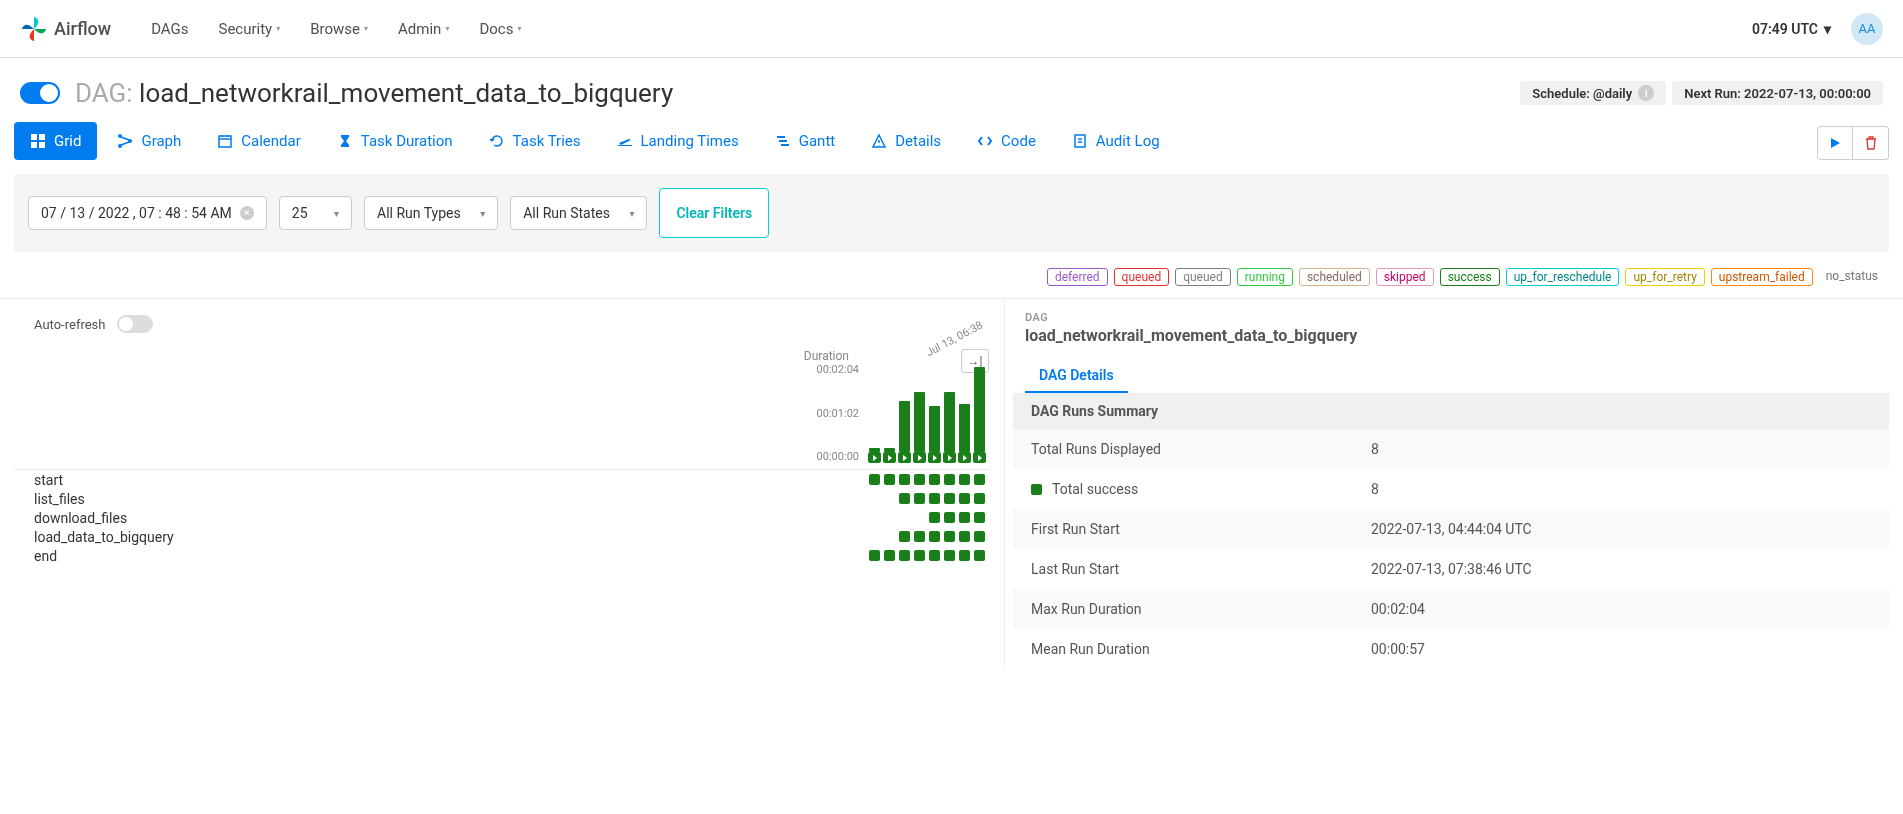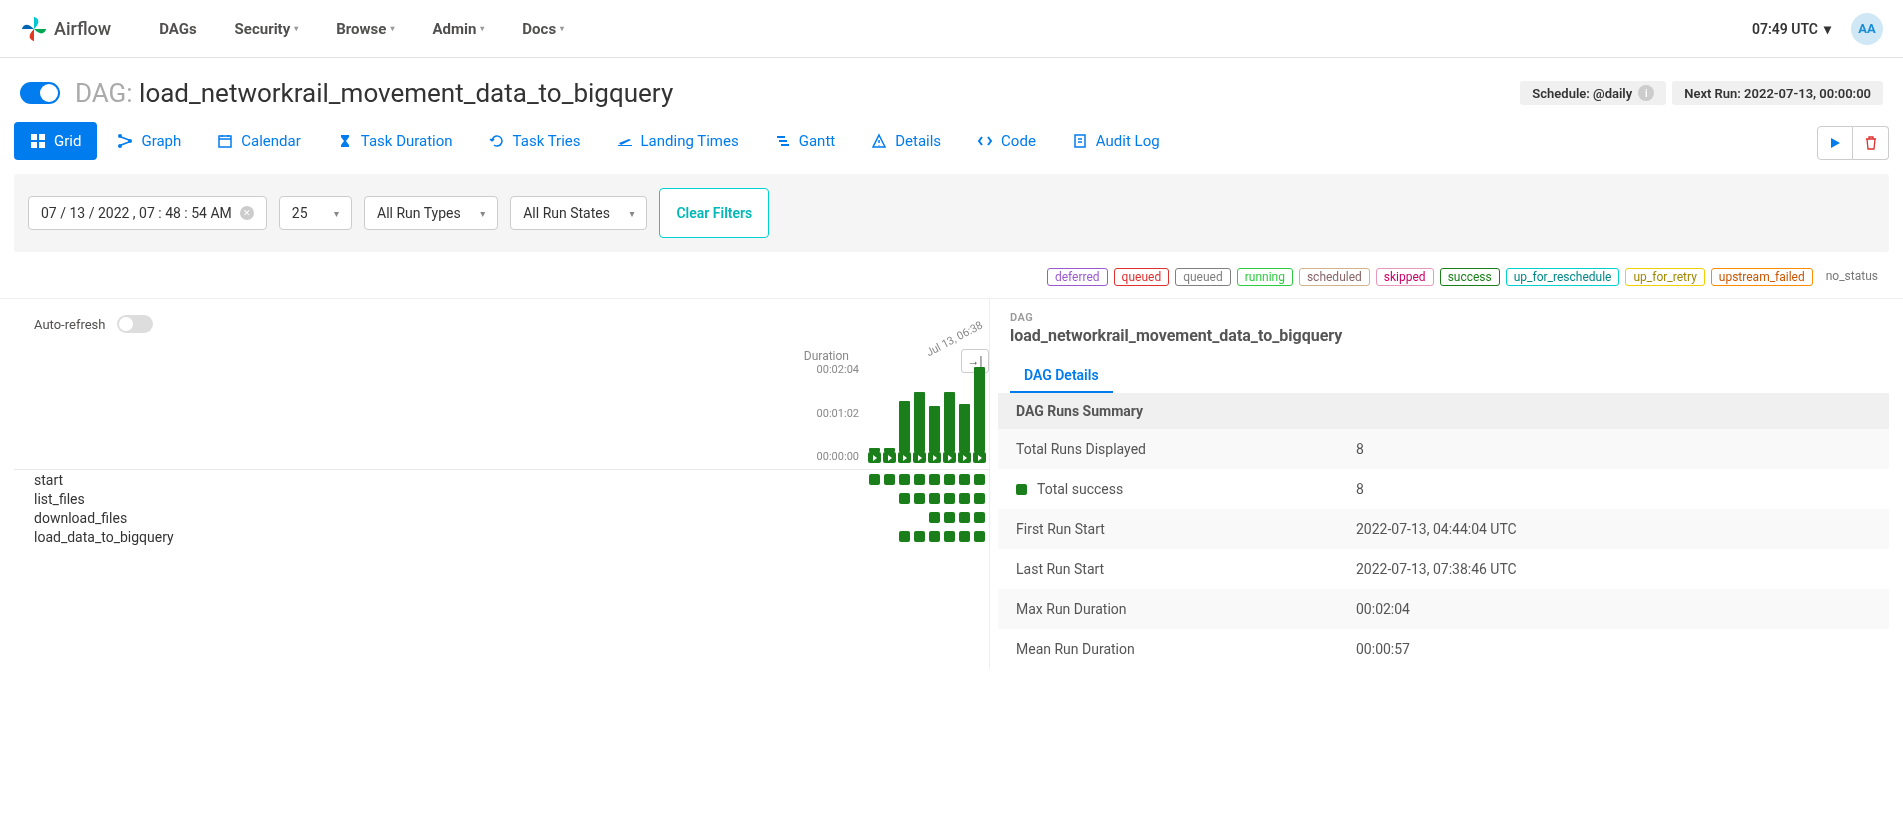--- a/index.html
+++ b/index.html
@@ -2,24 +2,24 @@
 <html><head>
 <meta charset="utf-8">
 <style>
 * { margin:0; padding:0; box-sizing:border-box; font-family:-apple-system,BlinkMacSystemFont,"Segoe UI",Roboto,sans-serif; }
 body { background:#fff; color:#51504f; font-size:14px; }
 .navbar { display:flex; align-items:center; padding:8px 20px; border-bottom:1px solid #e0e0e0; height:58px; }
 .logo { display:flex; align-items:center; gap:6px; margin-right:40px; }
 .logo-pinwheel { width:28px; height:28px; }
 .logo-text { font-size:18px; color:#51504f; font-weight:500; }
 .nav-items { display:flex; gap:30px; flex:1; }
-.nav-item { color:#51504f; font-weight:700; font-size:15px; cursor:pointer; display:flex; align-items:center; gap:4px;margin-left:8px; }
+.nav-item { color:#51504f; font-weight:400; font-size:15px; cursor:pointer; display:flex; align-items:center; gap:4px; }
 .nav-item .caret { font-size:8px; color:#999; }
 .clock { font-weight:600; color:#333; display:flex; align-items:center; gap:6px; margin-right:20px; }
-.avatar { width:32px; height:32px; border-radius:50%; background:#d0e8f5; color:#1a8cd8; display:flex; align-items:center; justify-content:center; font-weight:700; font-size:13px; }
+.avatar { width:32px; height:32px; border-radius:50%; background:#d0e8f5; color:#1a8cd8; display:flex; align-items:center; justify-content:center; font-weight:400; font-size:13px; }
 
 .dag-header { display:flex; align-items:center; padding:20px 20px 10px; gap:15px; }
 .toggle { width:40px; height:22px; background:#017cee; border-radius:11px; position:relative; cursor:pointer; }
 .toggle::after { content:''; position:absolute; width:18px; height:18px; background:#fff; border-radius:50%; top:2px; right:2px; }
 .dag-title { font-size:26px; font-weight:400; }
 .dag-label { color:#aaa; }
 .dag-name { color:#333; }
 .pills { margin-left:auto; display:flex; gap:6px; }
 .pill { background:#f0f0f0; padding:4px 12px; border-radius:3px; font-size:13px; color:#333; font-weight:600; display:flex; align-items:center; gap:6px; }
 .info-circle { width:16px; height:16px; background:#ccc; border-radius:50%; display:inline-flex; align-items:center; justify-content:center; font-size:10px; color:#fff; }
@@ -34,21 +34,21 @@
 .action-btn:last-child { border-radius:0 4px 4px 0; border-left:none; }
 
 .filters-bar { background:#f5f5f5; margin:10px 14px; padding:14px; display:flex; gap:12px; align-items:center; border-radius:3px; }
 .filter-input { background:#fff; border:1px solid #ccc; padding:8px 12px; border-radius:4px; font-size:14px; color:#333; display:flex; align-items:center; gap:8px; }
 .clear-btn { border:1px solid #00d1d1; color:#00b8b8; background:#fff; padding:16px 16px; border-radius:4px; font-weight:600; font-size:14px; cursor:pointer; }
 
 .legend-row { display:flex; justify-content:flex-end; gap:6px; padding:6px 18px; flex-wrap:wrap; }
 .legend { border:1px solid; border-radius:3px; padding:1px 7px; font-size:12px; cursor:pointer; }
 .no_status { color:#777; border:none; }
 
-.main-split { display:flex; padding:0 14px; gap:0; border-top:1px solid #eee; margin-top:6px; }
+.main-split { display:flex; padding:0 14px; gap:15px; border-top:1px solid #eee; margin-top:6px; }
 .left-panel { flex:0 0 52%; padding:16px 0; }
 .right-panel { flex:1; border-left:1px solid #eee; padding:0 0 0 8px; }
 .auto-refresh { display:flex; align-items:center; gap:12px; font-size:13px; margin-bottom:16px; padding-left:20px; }
 .switch-off { width:36px; height:18px; background:#ddd; border-radius:9px; position:relative; cursor:pointer; }
 .switch-off::after { content:''; position:absolute; width:14px; height:14px; background:#fff; border-radius:50%; top:2px; left:2px; }
 .collapse-btn { position:absolute; right:0; top:0; width:28px; height:24px; border:1px solid #ccc; background:#fff; border-radius:3px; display:flex; align-items:center; justify-content:center; font-size:12px; cursor:pointer; }
 
 .grid-area { position:relative; }
 .duration-label { text-align:right; font-size:12px; color:#888; padding-right:140px; }
 .date-label { position:absolute; right:0; top:-16px; font-size:11px; color:#888; transform:rotate(-28deg); transform-origin:left; }
@@ -367,20 +367,33 @@
               <div class="cell empty"></div>
               <div class="cell empty"></div>
               <div class="cell"></div>
               <div class="cell"></div>
               <div class="cell"></div>
               <div class="cell"></div>
               <div class="cell"></div>
               <div class="cell"></div>
             </div>
           </div>
+          <div class="task-row">
+            <div class="task-name">end</div>
+            <div class="task-cells">
+              <div class="cell"></div>
+              <div class="cell"></div>
+              <div class="cell"></div>
+              <div class="cell"></div>
+              <div class="cell"></div>
+              <div class="cell"></div>
+              <div class="cell"></div>
+              <div class="cell"></div>
+            </div>
+          </div>
         </div>
     </div>
   </div>
 
   <div class="right-panel">
     <div class="dag-crumb">DAG</div>
     <div class="dag-big-name">load_networkrail_movement_data_to_bigquery</div>
     <div class="sub-tab">DAG Details</div>
     <div class="table-title">DAG Runs Summary</div>
     <div class="stat-row">

